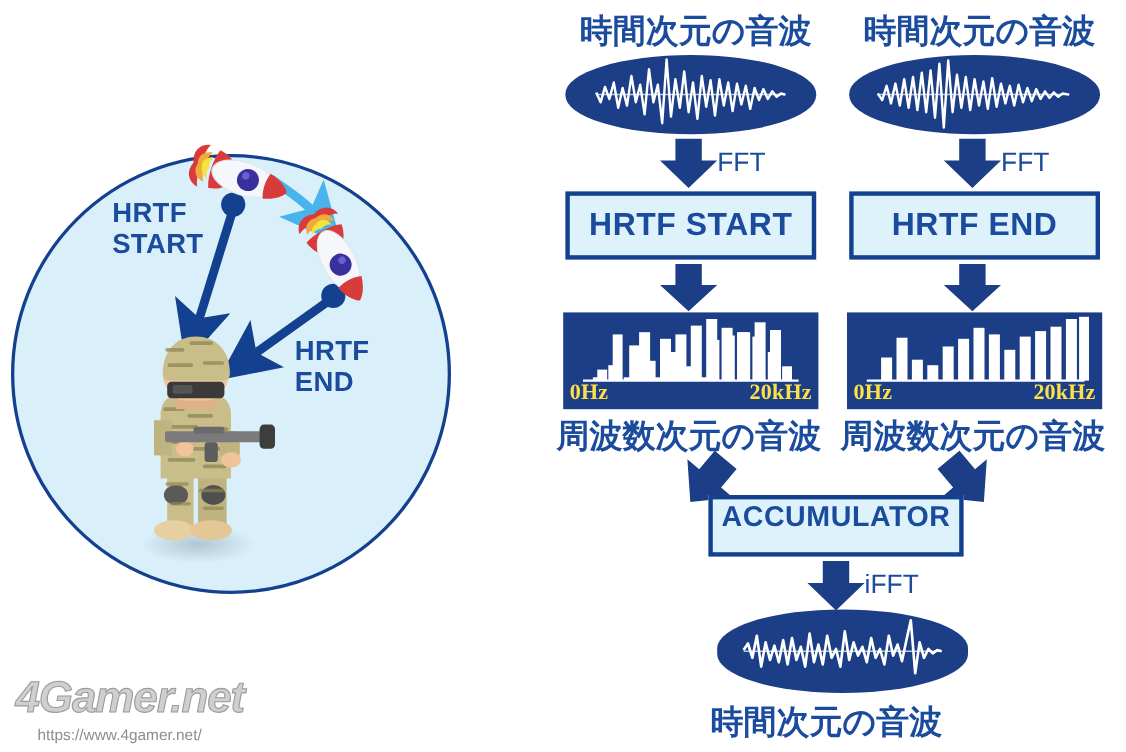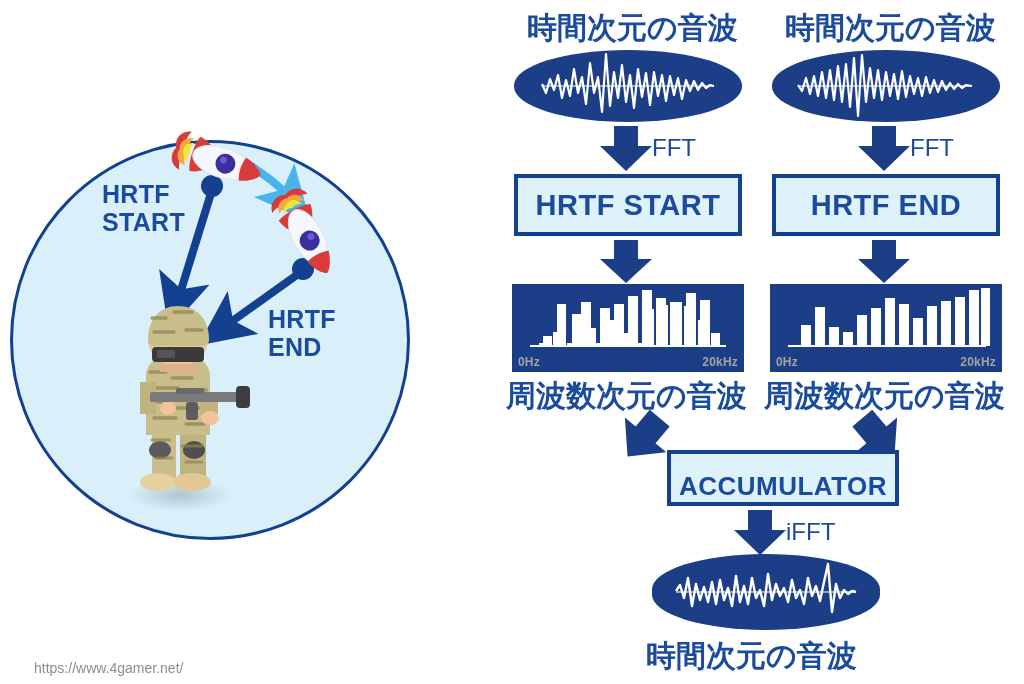--- a/index.html
+++ b/index.html
@@ -62,43 +62,44 @@
     overflow:hidden;
   }
   .spec-box{
     position:absolute;
     background:#1b3e87;
     overflow:hidden;
   }
   .spec-axis-label{
     position:absolute;
     bottom:3px;
-    color:#a3a3a3;
+    color:#fde047;
     font-weight:bold;
-    font-size:12px;
+    font-size:20px;
     letter-spacing:.2px;
+    font-family:Liberation Serif, serif;
   }
   .spec-axis-label.left{left:6px;}
   .spec-axis-label.right{right:6px;text-align:center;}
   .hrtf-box{
     position:absolute;
     background:#ddf2fb;
     border:4px solid #14418f;
     box-sizing:border-box;
     display:flex;align-items:center;justify-content:center;
   }
   .hrtf-box span{
     color:#1a4b9c;font-weight:bold;font-size:29px;letter-spacing:.5px;
   }
   .acc-box{
     position:absolute;
     background:#ddf2fb;
     border:4px solid #14418f;
     box-sizing:border-box;
-    display:flex;align-items:flex-end;justify-content:center;margin-left:23px;
+    display:flex;align-items:flex-start;justify-content:center;
   }
   .acc-box span{
     color:#1a4b9c;font-weight:bold;font-size:26px;letter-spacing:.5px;
   }
   .op-label{
     position:absolute;
     color:#1a4b9c;font-weight:normal;font-size:24px;white-space:nowrap;
   }
   .arrow-down{position:absolute;}
   .arrow-diag{position:absolute;}
@@ -204,20 +205,21 @@
         <path d="M160,364 L160,372 L196,372 L196,364 Z" fill="#e0b187"></path>
       </g>
     </svg>
 
     <div class="hrtf-start-label">HRTF
 START</div>
     <div class="hrtf-end-label">HRTF
 END</div>
   </div>
 
+  <div class="watermark">4Gamer.net</div>
   <div class="watermark-url">https://www.4gamer.net/</div>
 
   <div id="right-panel">
 
     <div class="col-title" style="left:27px;top:8px;">時間次元の音波</div>
 
     <div class="wave-oval" style="left:14px;top:50px;width:228px;height:72px;">
       <svg width="228" height="72" viewBox="0 0 228 72" preserveAspectRatio="none">
         <line x1="28" y1="36" x2="200" y2="36" stroke="#b9c8e4" stroke-width="1.4"></line>
         <polyline fill="none" stroke="#ffffff" stroke-width="2.2" stroke-linejoin="round" points="28,34 32,43 36,29 40,40 44,25 48,48 52,30 56,46 60,19 64,43 68,27 72,54 76,13 80,43 84,27 88,62 92,4 96,56 100,22 104,48 108,15 112,52 116,25 120,58 124,19 128,47 132,23 136,55 140,22 144,46 148,25 152,51 156,26 160,45 164,28 168,49 172,30 176,41 180,31 184,40 188,33 192,38 196,35 200,36"></polyline>

